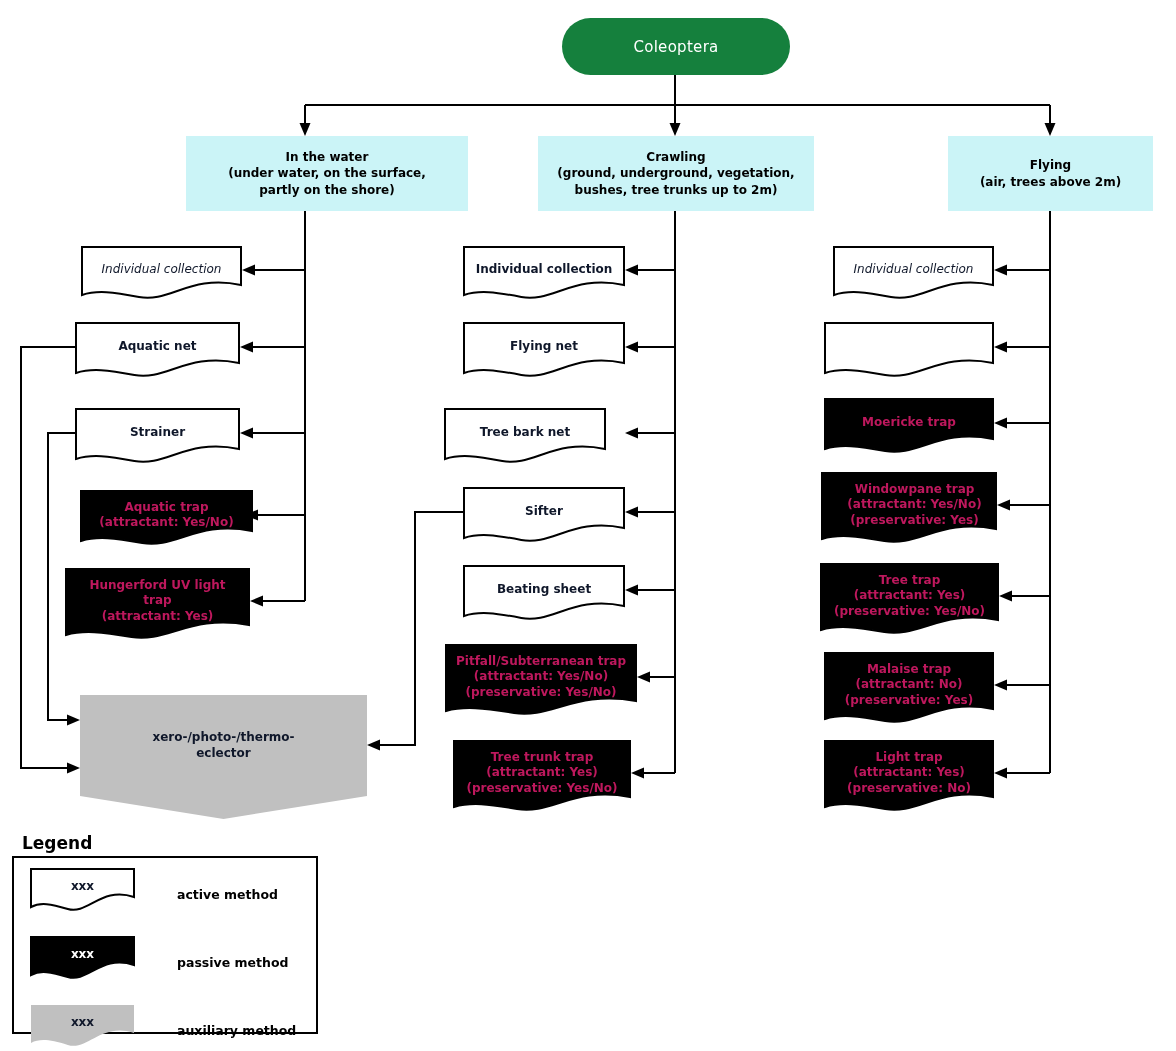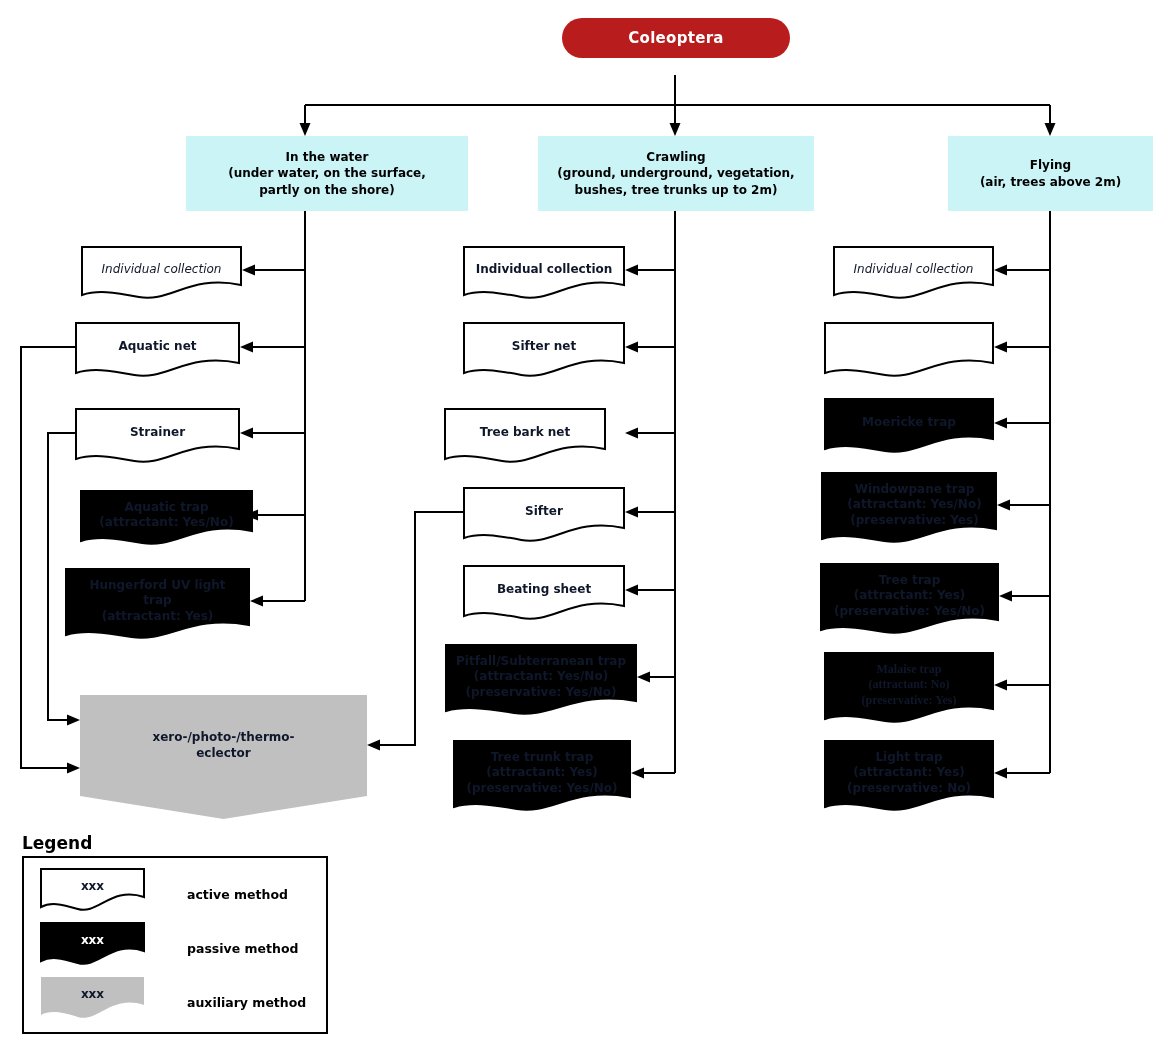--- a/index.html
+++ b/index.html
@@ -2,53 +2,53 @@
 <html><head>
 <meta charset="utf-8">
 <style>
   html,body{margin:0;padding:0;background:#ffffff;}
   #canvas{
     position:relative;width:1176px;height:1051px;background:#ffffff;
     font-family:"DejaVu Sans","Liberation Sans",sans-serif;overflow:hidden;
   }
   #connectors{position:absolute;left:0;top:0;z-index:1;}
   .pill{
-    position:absolute;left:562px;top:18px;width:228px;height:40px;z-index:2;
-    background:#b91c1c;border-radius:29px;color:#ffffff;
+    position:absolute;left:562px;top:18px;width:228px;height:57px;z-index:2;
+    background:#15803d;border-radius:29px;color:#ffffff;
     display:flex;align-items:center;justify-content:center;
-    font-size:15px;font-weight:bold;letter-spacing:.3px;
+    font-size:15px;font-weight:normal;letter-spacing:.3px;
   }
   .header{
     position:absolute;z-index:2;background:#cbf4f7;color:#000;
     display:flex;align-items:center;justify-content:center;text-align:center;
     font-size:12px;font-weight:bold;white-space:pre-line;line-height:1.35;
   }
   #header-water{left:186px;top:136px;width:282px;height:75px;}
   #header-crawling{left:538px;top:136px;width:276px;height:75px;}
   #header-flying{left:948px;top:136px;width:205px;height:75px;}
   .node{position:absolute;z-index:2;}
   .node svg{position:absolute;left:0;top:0;display:block;}
   .nlabel{
     position:absolute;left:0;right:0;top:0;z-index:3;
     display:flex;align-items:center;justify-content:center;text-align:center;
     font-size:12px;font-weight:bold;white-space:pre-line;line-height:1.28;
     padding:0 4px;box-sizing:border-box;color:#0f172a;
   }
-  .node.passive .nlabel{color:#0f172a;}
+  .node.passive .nlabel{color:#be185d;}
   .node.italic .nlabel{font-style:italic;font-weight:normal;}
   #eclector{left:80px;top:695px;width:287px;height:125px;}
   #eclector .nlabel{height:101px;}
   #legend{position:absolute;left:0;top:0;z-index:2;}
   #legend-title{
     position:absolute;left:22px;top:833px;font-size:17px;font-weight:bold;color:#000;
   }
   #legend-box{
-    position:absolute;left:22px;top:856px;width:306px;height:178px;
+    position:absolute;left:12px;top:856px;width:306px;height:178px;
     border:2px solid #000;box-sizing:border-box;
-    display:flex;flex-direction:column;gap:2px;padding:10px 0 0 16px;
+    display:flex;flex-direction:column;gap:16px;padding:10px 0 0 16px;
   }
   .legend-row{display:flex;align-items:center;height:52px;}
   .legend-shape{position:relative;width:105px;height:52px;flex:0 0 auto;}
   .legend-shape svg{position:absolute;left:0;top:0;}
   .legend-shape .nlabel{height:38px;}
   .legend-shape.passive .nlabel{color:#fff;}
   .legend-label{margin-left:42px;font-size:12.5px;font-weight:bold;color:#000;}
 </style>
 </head>
 <body>
@@ -161,21 +161,21 @@
       <div class="node active" style="left: 463px; top: 246px; width: 162px; height: 64px;">
         <svg width="162" height="64">
           <path d="M 1 1 L 161 1 L 161 39 C 110.2 28 89.1 57 58.3 51 C 32.4 46 16.2 44 1 49 Z" fill="#ffffff" stroke="#000000" stroke-width="2"></path>
         </svg>
         <div class="nlabel" style="height: 48px;">Individual collection</div>
       </div>
       <div class="node active" style="left: 463px; top: 322px; width: 162px; height: 66px;">
         <svg width="162" height="66">
           <path d="M 1 1 L 161 1 L 161 41 C 110.2 30 89.1 59 58.3 53 C 32.4 48 16.2 46 1 51 Z" fill="#ffffff" stroke="#000000" stroke-width="2"></path>
         </svg>
-        <div class="nlabel" style="height: 50px;">Sifter net</div>
+        <div class="nlabel" style="height: 50px;">Flying net</div>
       </div>
       <div class="node active" style="left: 444px; top: 408px; width: 162px; height: 66px;">
         <svg width="162" height="66">
           <path d="M 1 1 L 161 1 L 161 41 C 110.2 30 89.1 59 58.3 53 C 32.4 48 16.2 46 1 51 Z" fill="#ffffff" stroke="#000000" stroke-width="2"></path>
         </svg>
         <div class="nlabel" style="height: 50px;">Tree bark net</div>
       </div>
       <div class="node active" style="left: 463px; top: 487px; width: 162px; height: 66px;">
         <svg width="162" height="66">
           <path d="M 1 1 L 161 1 L 161 41 C 110.2 30 89.1 59 58.3 53 C 32.4 48 16.2 46 1 51 Z" fill="#ffffff" stroke="#000000" stroke-width="2"></path>
@@ -234,21 +234,21 @@
           <path d="M 1 1 L 178 1 L 178 57 C 121.7 46 98.5 75 64.4 69 C 35.8 64 17.9 62 1 67 Z" fill="#000000" stroke="#000000" stroke-width="2"></path>
         </svg>
         <div class="nlabel" style="height: 66px;">Tree trap
 (attractant: Yes)
 (preservative: Yes/No)</div>
       </div>
       <div class="node passive" style="left: 824px; top: 652px; width: 170px; height: 82px;">
         <svg width="170" height="82">
           <path d="M 1 1 L 169 1 L 169 57 C 115.6 46 93.5 75 61.2 69 C 34.0 64 17.0 62 1 67 Z" fill="#000000" stroke="#000000" stroke-width="2"></path>
         </svg>
-        <div class="nlabel" style="height: 66px; font-family: Liberation Serif, serif;">Malaise trap
+        <div class="nlabel" style="height: 66px;">Malaise trap
 (attractant: No)
 (preservative: Yes)</div>
       </div>
       <div class="node passive" style="left: 824px; top: 740px; width: 170px; height: 82px;">
         <svg width="170" height="82">
           <path d="M 1 1 L 169 1 L 169 57 C 115.6 46 93.5 75 61.2 69 C 34.0 64 17.0 62 1 67 Z" fill="#000000" stroke="#000000" stroke-width="2"></path>
         </svg>
         <div class="nlabel" style="height: 66px;">Light trap
 (attractant: Yes)
 (preservative: No)</div>

